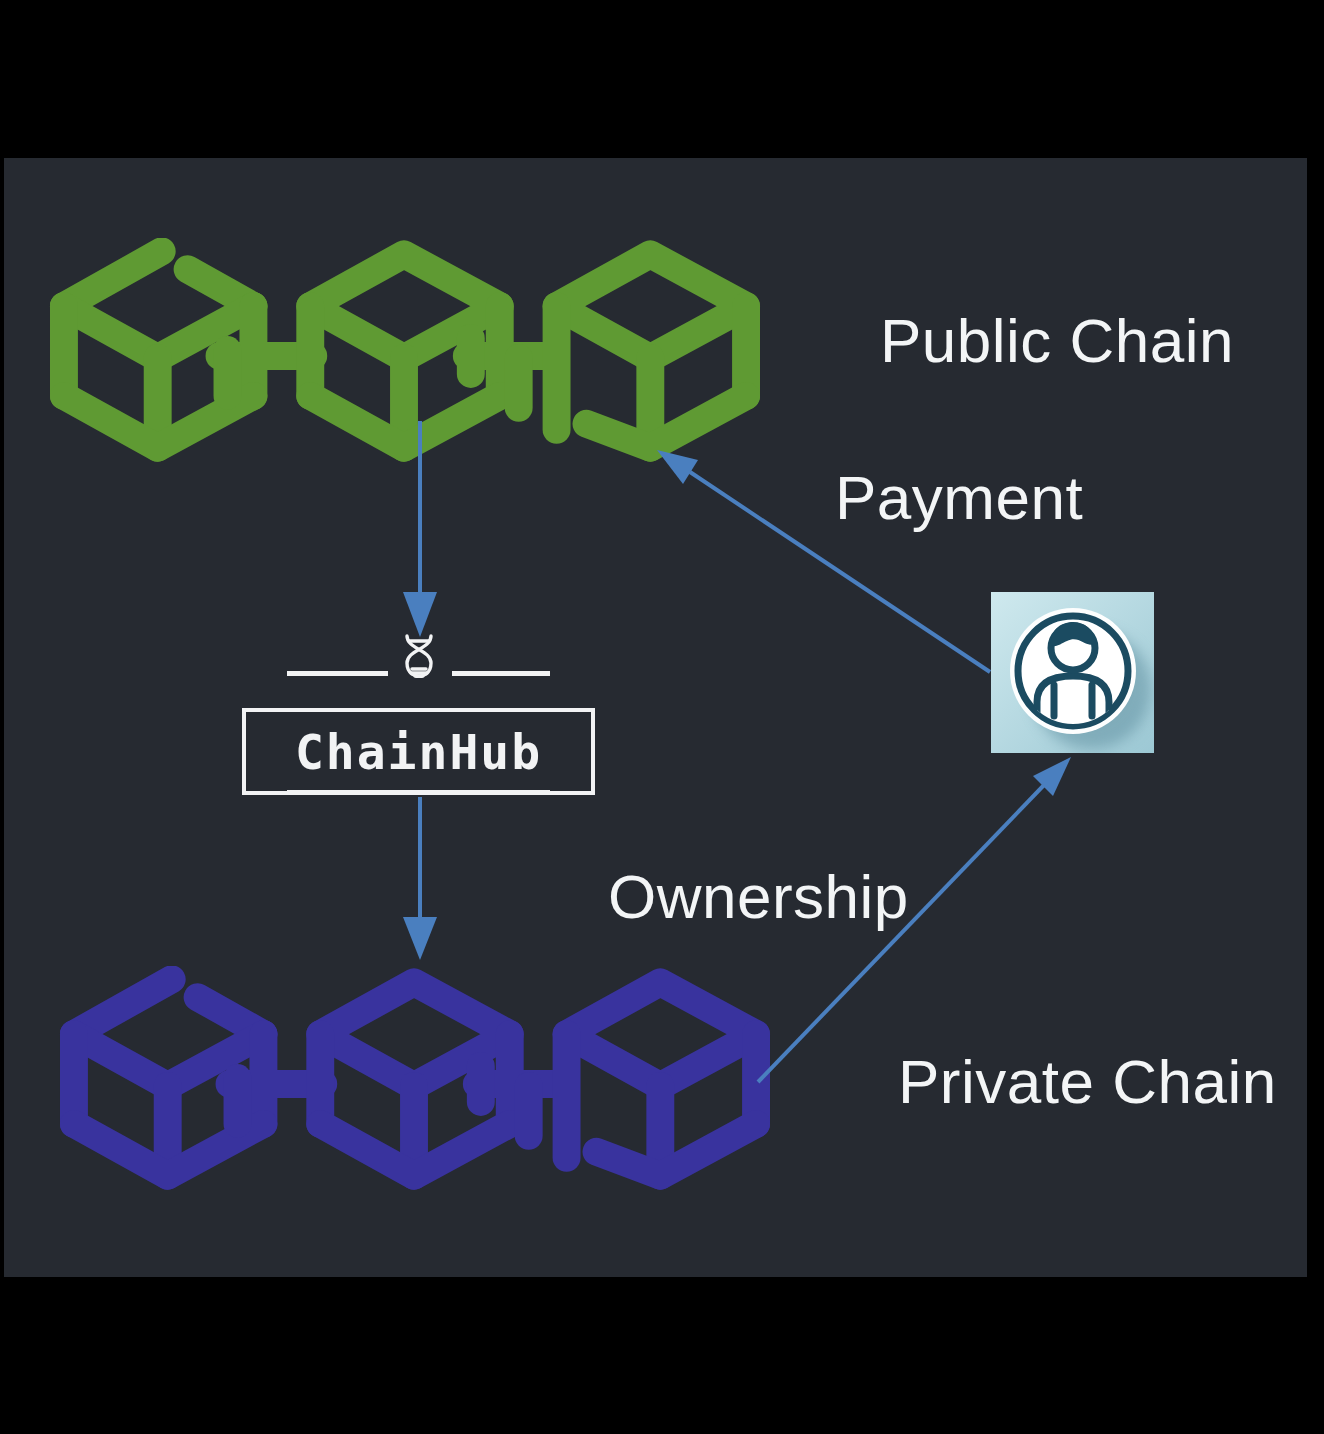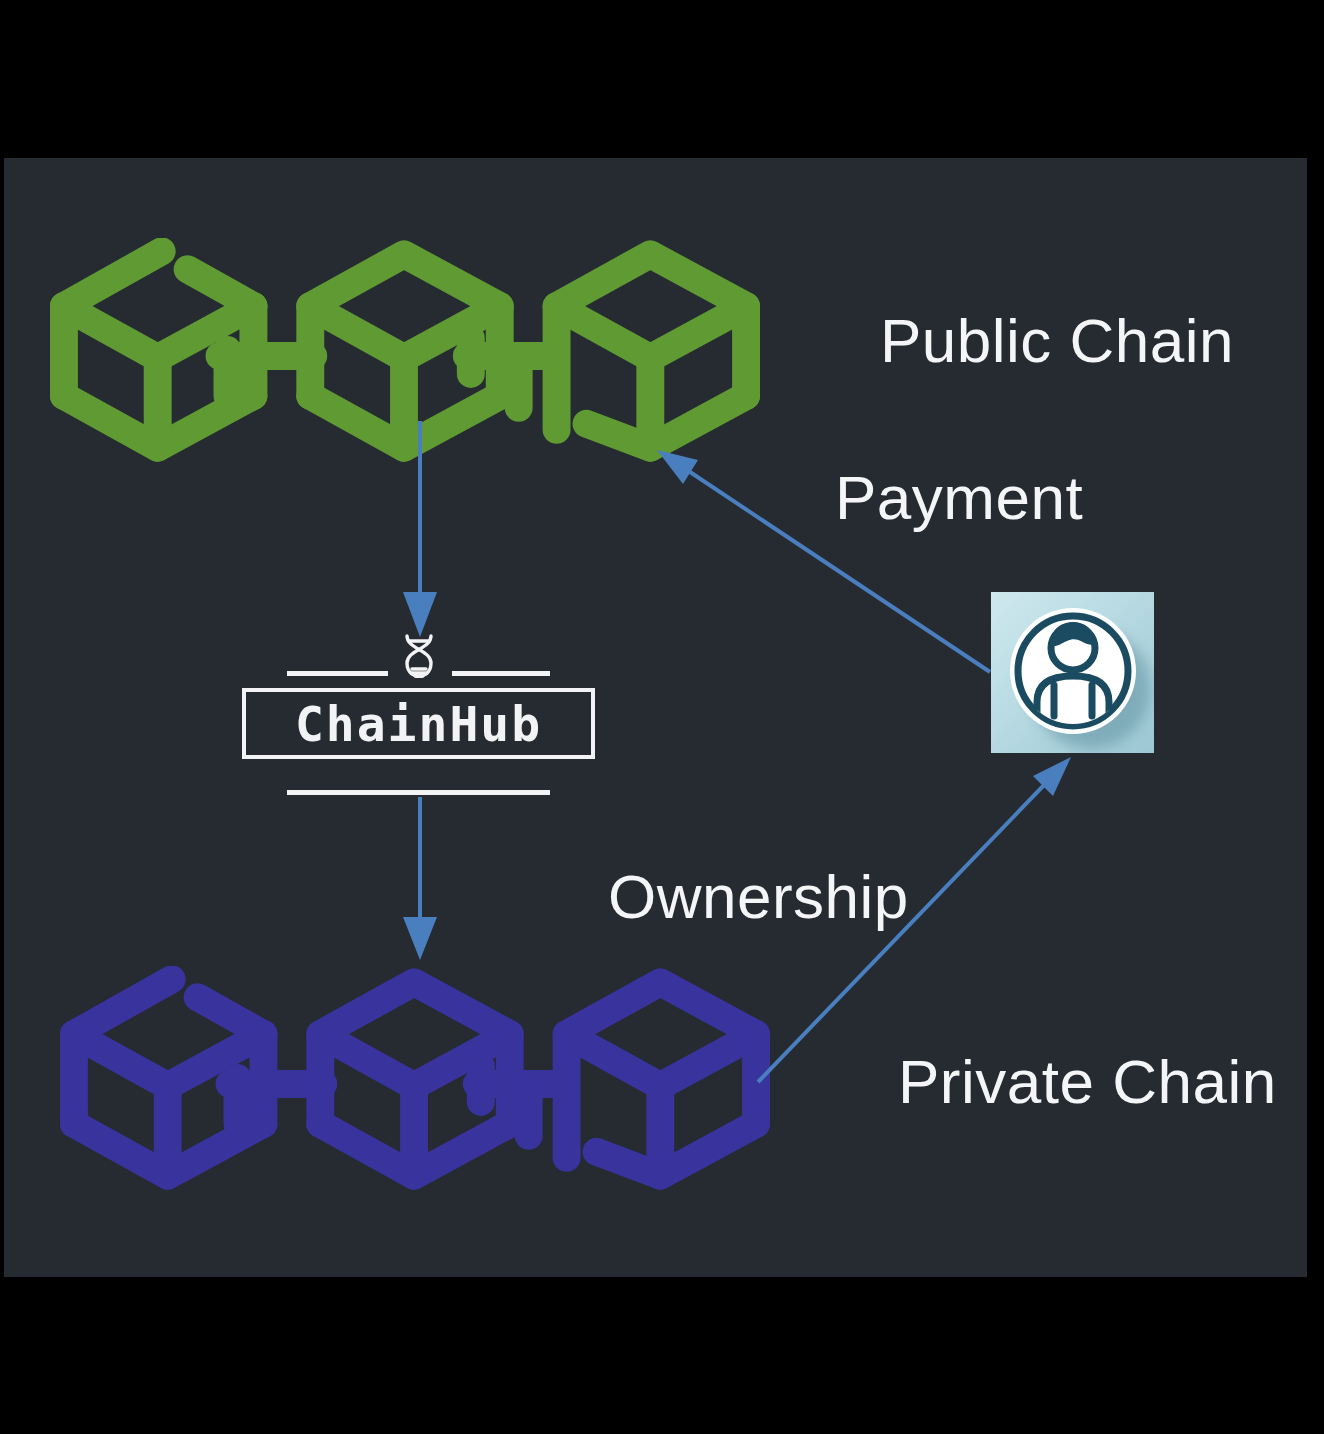--- a/index.html
+++ b/index.html
@@ -25,21 +25,21 @@
   .chain{position:absolute;width:714px;height:228px;}
   .chain svg{display:block;width:714px;height:228px;}
   .chain-green{left:44px;top:80px;color:var(--chain_green,#5f9a33);}
   .chain-purple{left:54px;top:808px;color:var(--chain_purple,#39339e);}
 
   .arrows{position:absolute;left:0;top:0;width:1303px;height:1119px;pointer-events:none;}
   .arrow-line{stroke:var(--arrow_blue,#4a7fbf);stroke-width:4;fill:none;}
   .arrow-head{fill:var(--arrow_blue,#4a7fbf);stroke:none;}
 
   .hub-box{
-    position:absolute;left:238px;top:530px;width:353px;height:71px;
+    position:absolute;left:238px;top:550px;width:353px;height:87px;
     border:4px solid var(--box_white,#f2f3f4);box-sizing:border-box;
     display:flex;align-items:center;justify-content:center;
   }
   .hub-title{
     font-family:"DejaVu Sans Mono",monospace;font-weight:bold;
     font-size:48px;color:var(--box_white,#f2f3f4);letter-spacing:2px;
   }
   .hline{position:absolute;height:5px;background:var(--box_white,#f2f3f4);}
   .hline-top-left{left:283px;top:513px;width:101px;}
   .hline-top-right{left:448px;top:513px;width:98px;}

